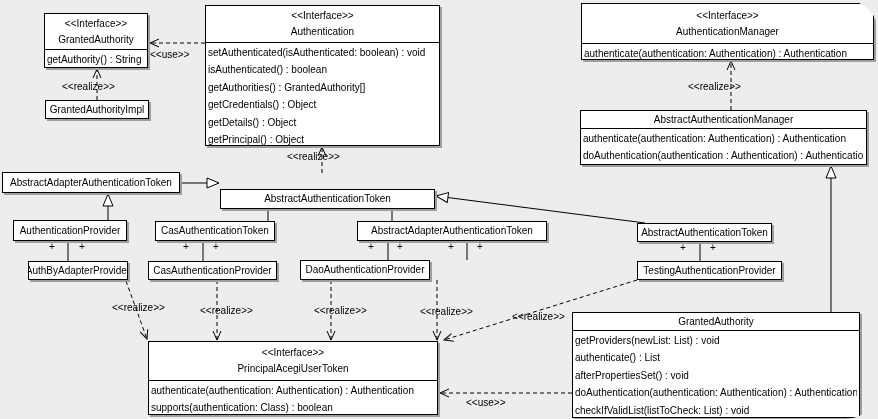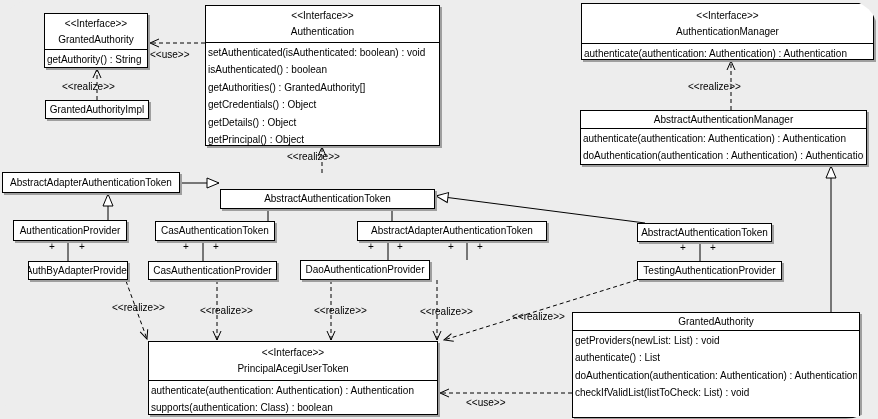--- a/index.html
+++ b/index.html
@@ -148,20 +148,21 @@
     <div class="cname">TestingAuthenticationProvider</div>
   </div>
 
   <div class="node" style="left:572px;top:312px;width:288px;height:106px">
     <div class="title" style="height:18px">
       <div class="cname">GrantedAuthority</div>
     </div>
     <div class="methods">
       <div class="m">getProviders(newList: List) : void</div>
       <div class="m">authenticate() : List</div>
+      <div class="m">afterPropertiesSet() : void</div>
       <div class="m">doAuthentication(authentication: Authentication) : Authentication</div>
       <div class="m">checkIfValidList(listToCheck: List) : void</div>
     </div>
   </div>
 
   <div class="node" style="left:148px;top:341px;width:290px;height:74px">
     <div class="title" style="height:39px">
       <div class="stereo">&lt;&lt;Interface&gt;&gt;</div>
       <div class="cname">PrincipalAcegiUserToken</div>
     </div>

